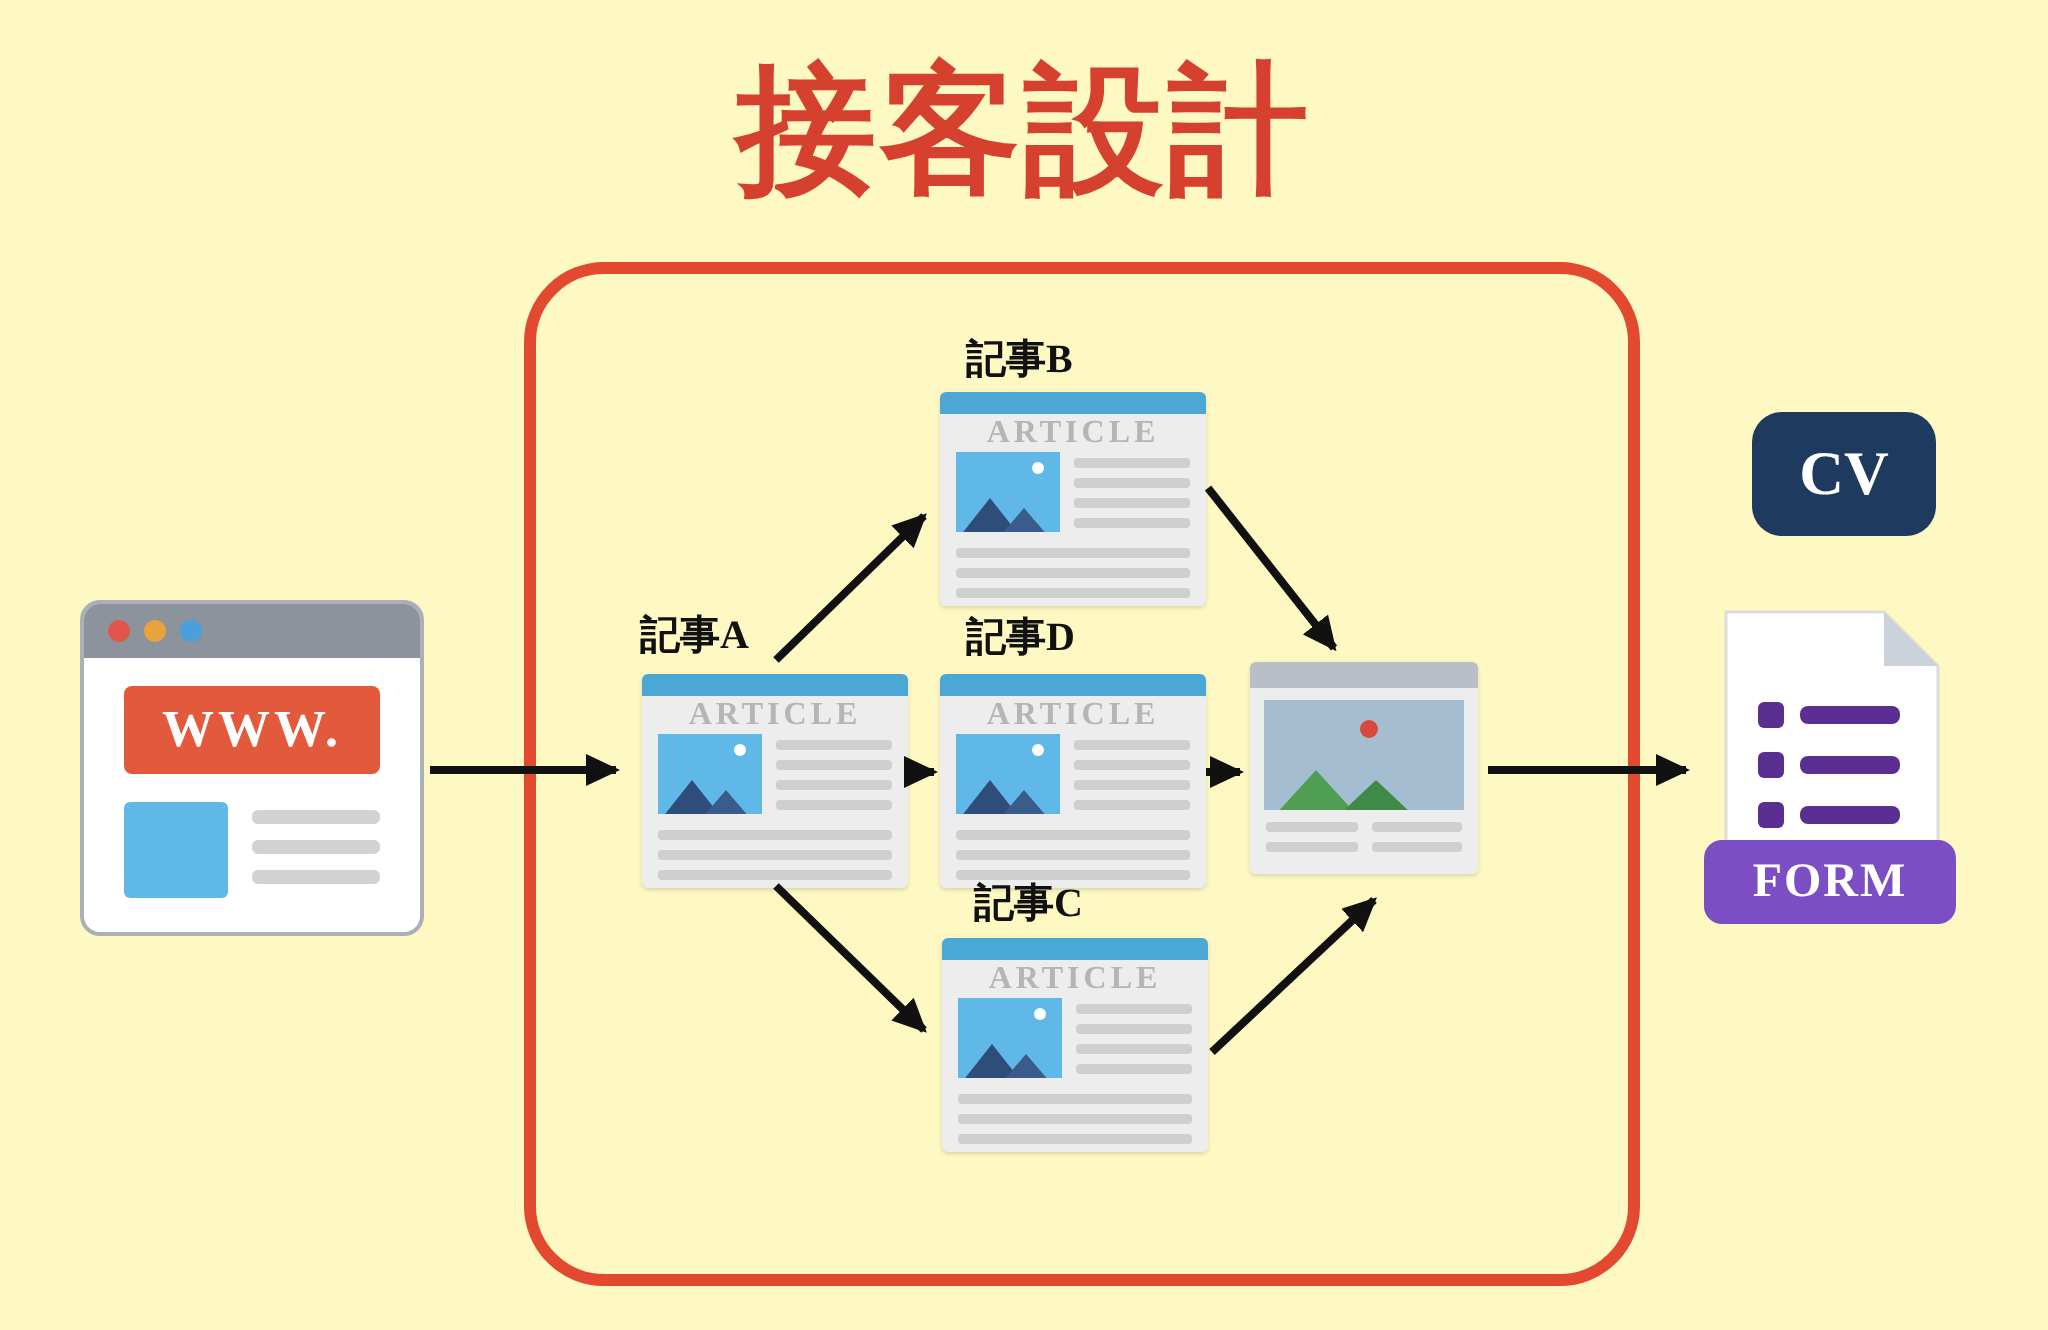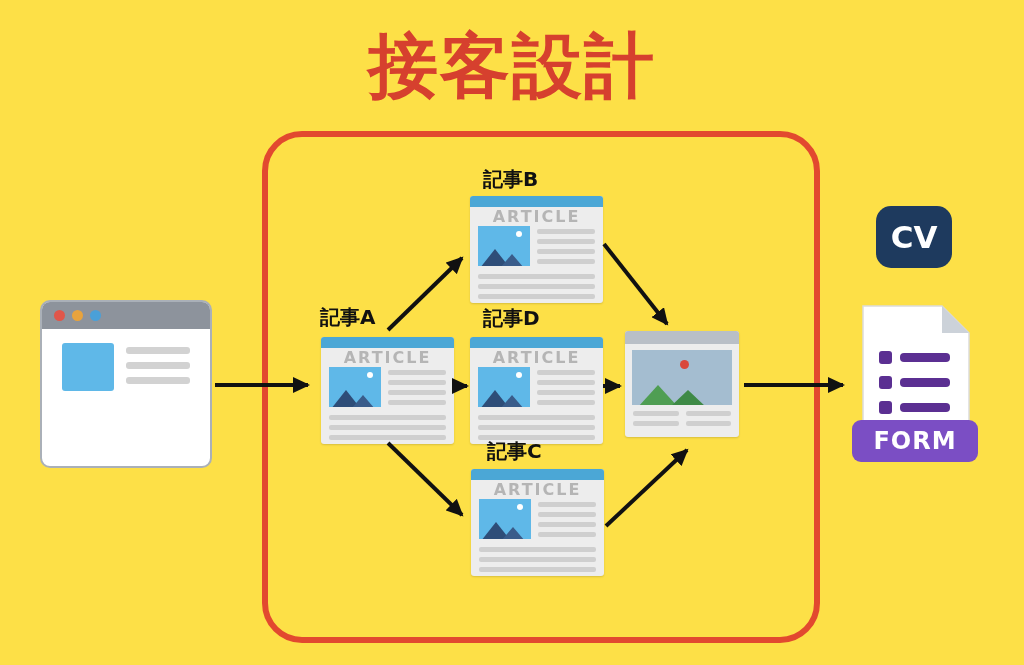--- a/index.html
+++ b/index.html
@@ -1,32 +1,32 @@
 <!DOCTYPE html>
 <html style="--accent-red: #D6402E; --box-red: #E2492F; --navy: #1E3A5E; --blue: #4BA7D6; --orange: #E2593C; --purple: #7B4EC4; --purple-dark: #5B2F92;"><head>
 <meta charset="utf-8">
 <style>
   html,body{margin:0;padding:0;background:#fff;}
   body{font-family:"DejaVu Sans","Liberation Sans",sans-serif;}
-  #canvas{position:relative;width:1024px;height:665px;background:#fde047;overflow:hidden;}
+  #canvas{position:relative;width:1024px;height:665px;background:#fef9c3;overflow:hidden;font-family:Liberation Serif, serif;}
 
   
   .title{position:absolute;left:0;right:0;top:28px;text-align:center;
          font-size:70px;font-weight:bold;line-height:1.1;
          color:var(--accent-red,#D6402E);letter-spacing:2px;}
 
   
   .red-box{position:absolute;left:262px;top:131px;width:546px;height:500px;
            border:6px solid var(--box-red,#E2492F);border-radius:40px;}
 
   
   .badge{position:absolute;background:var(--navy,#1E3A5E);color:#fff;font-weight:bold;
          display:flex;align-items:center;justify-content:center;border-radius:15px;}
   .badge.inflow{left:66px;top:198px;width:118px;height:70px;font-size:36px;}
-  .badge.cv{left:876px;top:206px;width:76px;height:62px;font-size:31px;}
+  .badge.cv{left:876px;top:206px;width:92px;height:62px;font-size:31px;}
 
   
   .browser{position:absolute;left:40px;top:300px;width:172px;height:168px;
            background:#fff;border:2px solid #aab0b8;border-radius:10px;overflow:hidden;
            box-sizing:border-box;}
   .browser .bar{height:27px;background:#8d939c;display:flex;align-items:center;gap:7px;
                 padding-left:12px;}
   .browser .dot{width:11px;height:11px;border-radius:50%;}
   .dot-red{background:#E0564A;}
   .dot-orange{background:#E8A33C;}
@@ -98,20 +98,21 @@
 
 
   <div class="badge cv">CV</div>
 
   <div class="browser">
     <div class="bar">
       <span class="dot dot-red"></span>
       <span class="dot dot-orange"></span>
       <span class="dot dot-blue"></span>
     </div>
+    <div class="url">WWW.</div>
     <div class="row">
       <div class="bluebox"></div>
       <div class="rl">
         <div class="ln"></div>
         <div class="ln"></div>
         <div class="ln"></div>
       </div>
     </div>
   </div>
 

